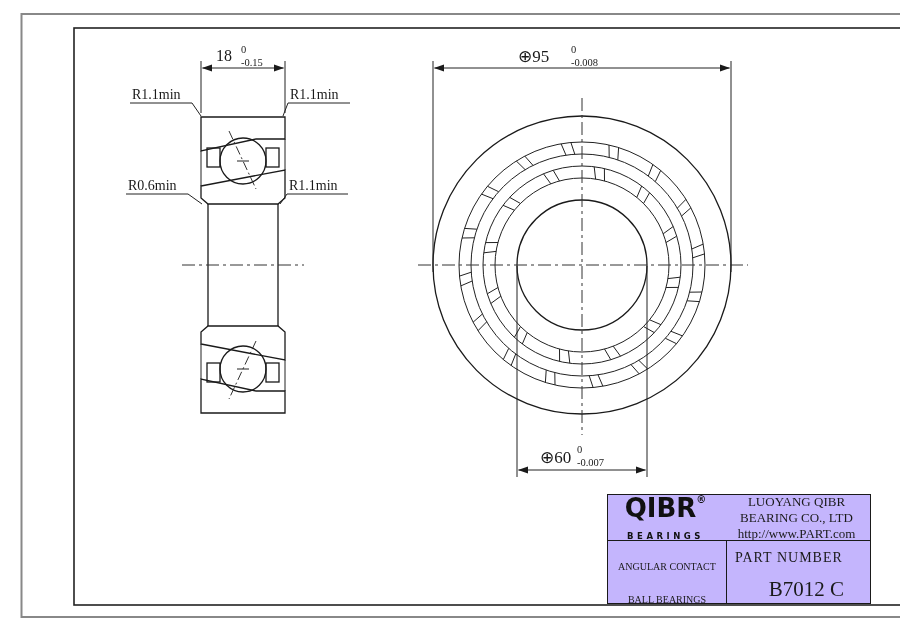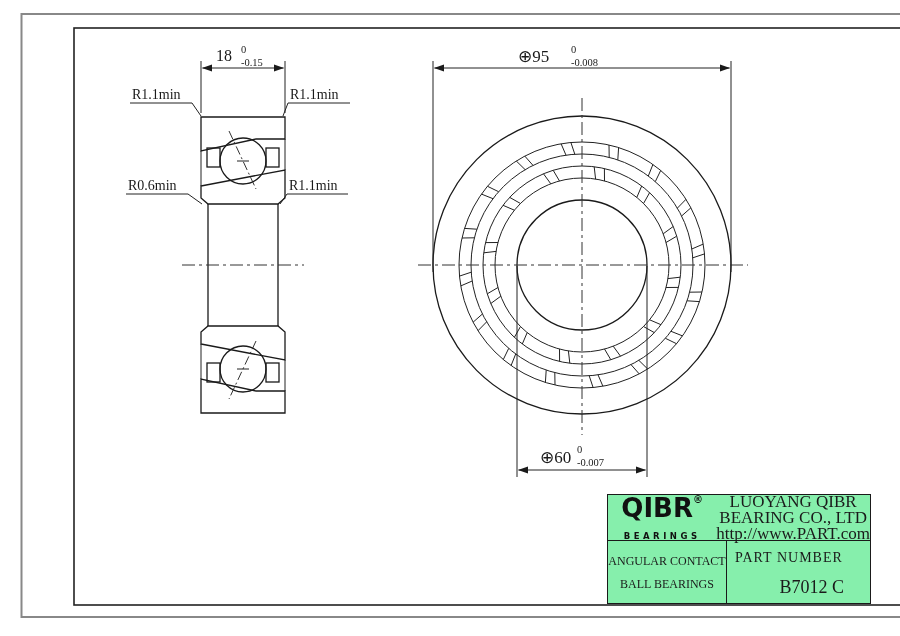--- a/index.html
+++ b/index.html
@@ -10,35 +10,35 @@
   .dim-big{font:17px "Liberation Serif","DejaVu Sans",serif;}
   .tol{font:10.5px "Liberation Serif","DejaVu Sans",serif;}
   .rlabel{font:14px "Liberation Serif",serif;}
   .thin{stroke:#222;stroke-width:1;fill:none;}
   .part{stroke:#1a1a1a;stroke-width:1.3;fill:none;}
   .center{stroke:#333;stroke-width:1;fill:none;stroke-dasharray:13 4 3 4;}
   .balldiag{stroke:#333;stroke-width:1;fill:none;stroke-dasharray:9 3 2 3;}
   .bridges line{stroke:#222;stroke-width:1;}
   
   .title-block{position:absolute;left:607px;top:494px;width:264px;height:110px;
-               border:1.6px solid #1a1a1a;box-sizing:border-box;background:#86efac;}
+               border:1.6px solid #1a1a1a;box-sizing:border-box;background:#c4b5fd;}
   .tb-top{height:45px;border-bottom:1.5px solid #1a1a1a;display:flex;align-items:center;}
   .tb-logo{width:115px;text-align:center;line-height:1;}
   .logo-main{font-family:"DejaVu Sans",sans-serif;font-weight:bold;font-size:26px;
              letter-spacing:0px;color:#111;}
   .logo-main sup{font-size:10px;vertical-align:14px;letter-spacing:0;}
   .logo-sub{font-family:"DejaVu Sans",sans-serif;font-weight:bold;font-size:8.5px;
             letter-spacing:3.5px;margin-top:11px;color:#111;}
-  .tb-company{flex:1;text-align:center;line-height:16px;font-size:17px;}
+  .tb-company{flex:1;text-align:center;line-height:16px;font-size:13px;}
   .tb-bottom{display:flex;height:63px;}
   .tb-type{width:119px;border-right:1.5px solid #1a1a1a;text-align:center;
-           font-size:12px;line-height:23px;padding-top:9px;box-sizing:border-box;}
+           font-size:10px;line-height:33px;padding-top:9px;box-sizing:border-box;}
   .tb-part{flex:1;position:relative;font-size:14px;}
   .part-label{position:absolute;left:8px;top:9px;letter-spacing:1px;}
-  .part-number{position:absolute;right:26px;top:36px;font-size:18px;}
+  .part-number{position:absolute;right:26px;top:36px;font-size:21px;}
 </style>
 </head>
 <body>
 
 <div class="page">
 
 <svg width="900" height="636" viewBox="0 0 900 636">
   <defs>
     <pattern id="hatch" width="6" height="6" patternUnits="userSpaceOnUse" patternTransform="rotate(45)">
       <line x1="0" y1="0" x2="0" y2="6" stroke="#222" stroke-width="0.9"></line>

